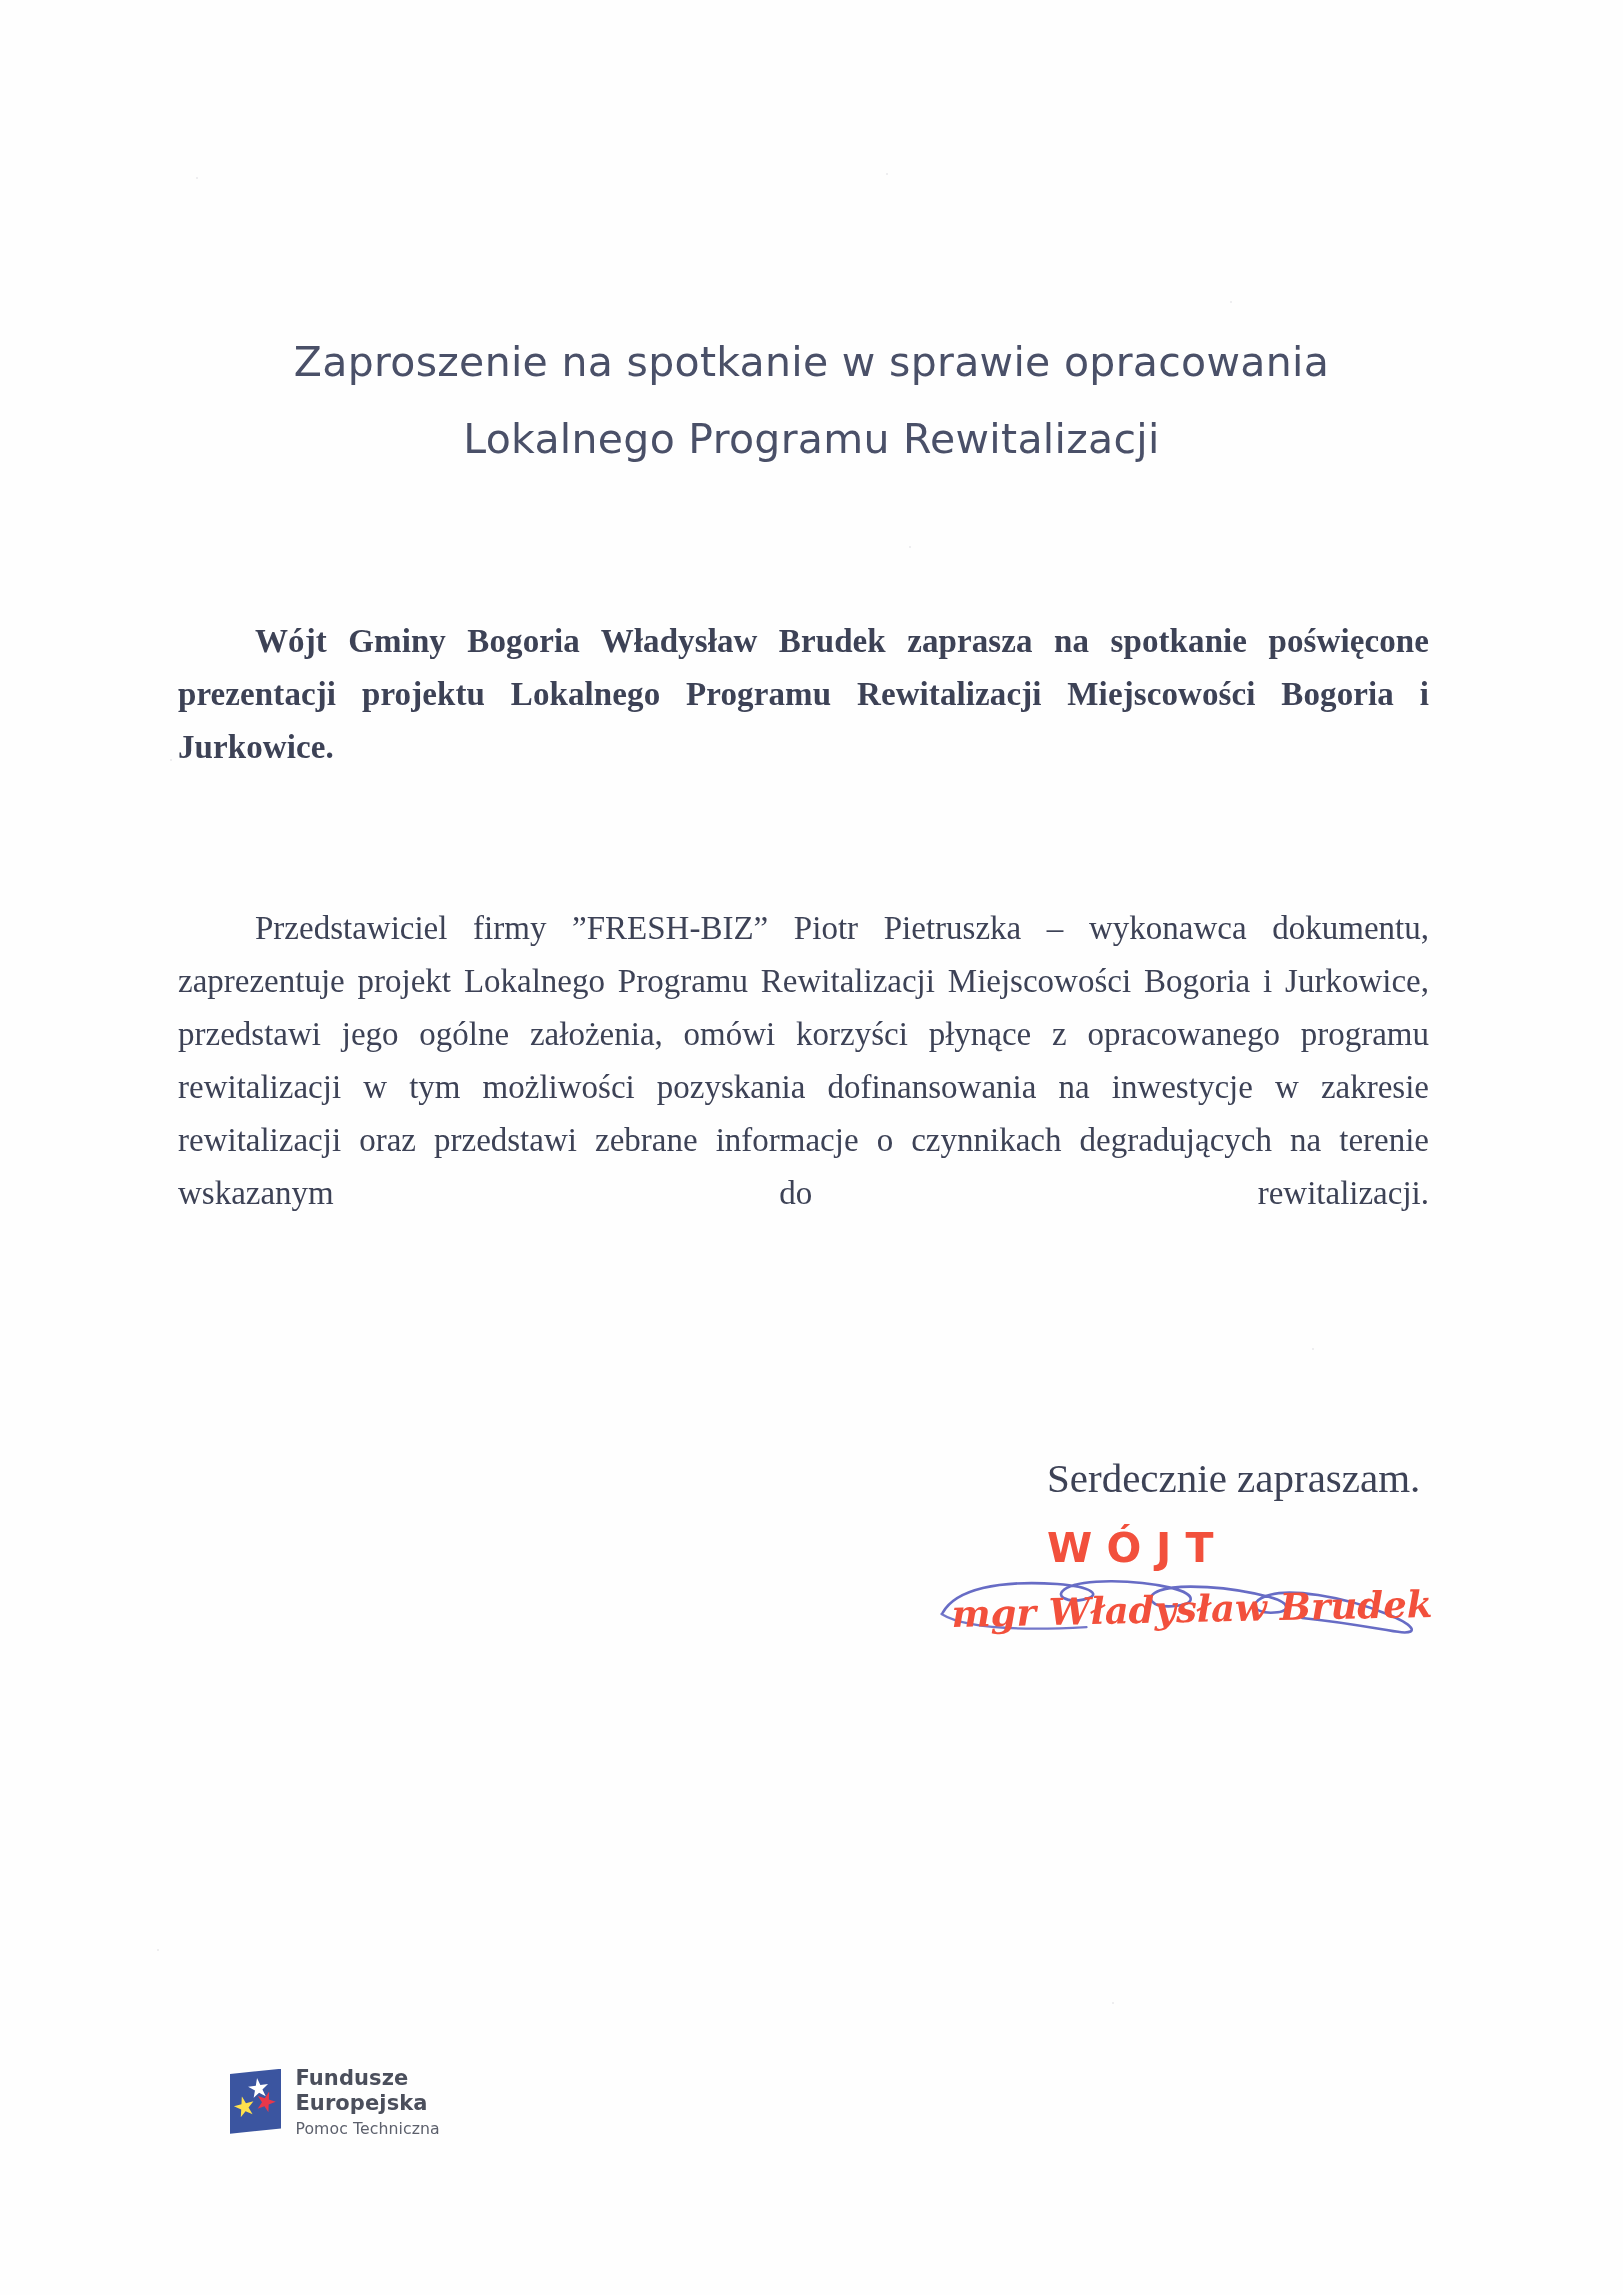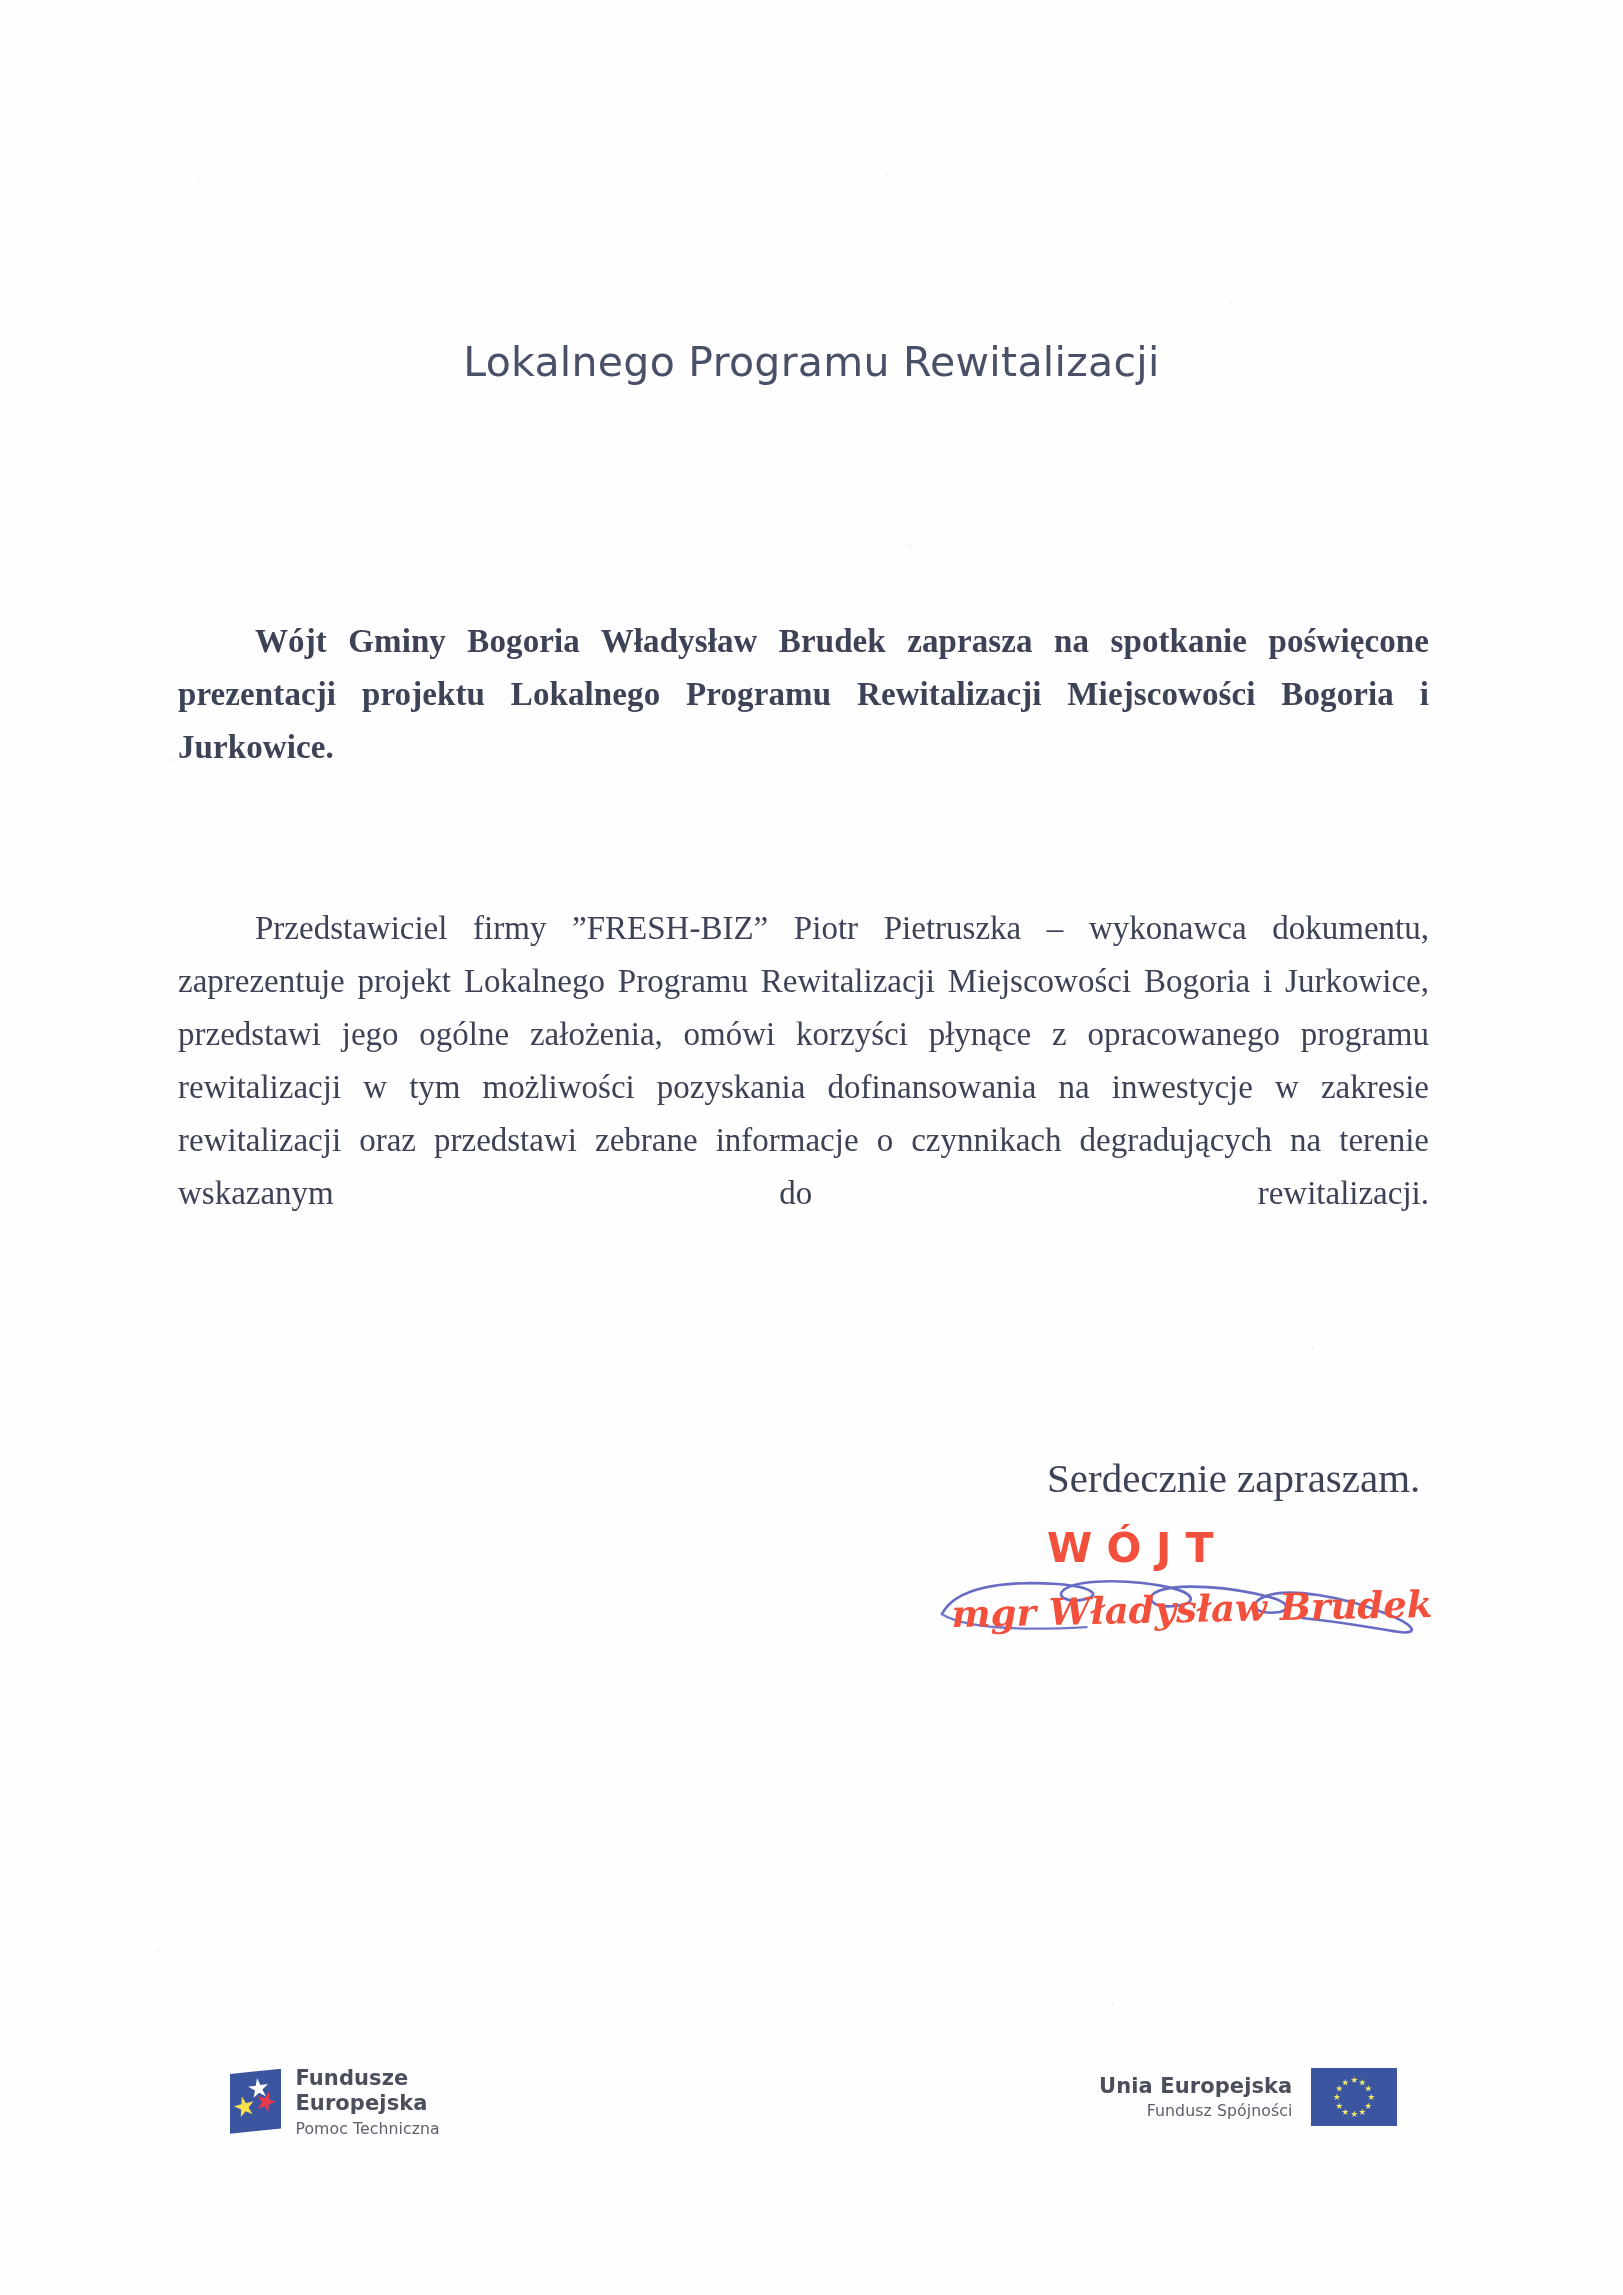--- a/index.html
+++ b/index.html
@@ -235,20 +235,21 @@
   <div class="speck" style="left:196px;  top:177px;"></div>
   <div class="speck" style="left:886px; top:173px;"></div>
   <div class="speck" style="left:1230px; top:301px;"></div>
   <div class="speck" style="left:170px;  top:759px;"></div>
   <div class="speck" style="left:909px; top:546px;"></div>
   <div class="speck" style="left:1312px; top:1348px;"></div>
   <div class="speck" style="left:157px;  top:1949px;"></div>
   <div class="speck" style="left:1112px; top:2002px;"></div>
 
   <div class="title-block">
+    <div class="title-line">Zaproszenie na spotkanie w sprawie opracowania</div>
     <div class="title-line">Lokalnego Programu Rewitalizacji</div>
   </div>
 
   <div class="body-area">
 
     <p class="para bold indent">Wójt Gminy Bogoria Władysław Brudek zaprasza na spotkanie poświęcone prezentacji projektu Lokalnego Programu Rewitalizacji Miejscowości Bogoria i Jurkowice.</p>
 
     <div class="gap-small"></div>
 
 
@@ -287,37 +288,17 @@
       </div>
       <div class="fe-text">
         <div class="fe-main">
           <span>Fundusze</span>
           <span>Europejska</span>
         </div>
         <div class="fe-sub">Pomoc Techniczna</div>
       </div>
     </div>
 
-    <div class="logo-ue">
-      <div class="ue-text">
-        <div class="ue-main">Unia Europejska</div>
-        <div class="ue-sub">Fundusz Spójności</div>
-      </div>
-      <div class="ue-flag" id="eu-flag">
-          <div class="ue-star" style="left: 40px; top: 8.2px;"></div>
-          <div class="ue-star" style="left: 48px; top: 10.5px;"></div>
-          <div class="ue-star" style="left: 54px; top: 16.7px;"></div>
-          <div class="ue-star" style="left: 57px; top: 25px;"></div>
-          <div class="ue-star" style="left: 54px; top: 34px;"></div>
-          <div class="ue-star" style="left: 48px; top: 40px;"></div>
-          <div class="ue-star" style="left: 40px; top: 42px;"></div>
-          <div class="ue-star" style="left: 31px; top: 40px;"></div>
-          <div class="ue-star" style="left: 25px; top: 34px;"></div>
-          <div class="ue-star" style="left: 22.6px; top: 25px;"></div>
-          <div class="ue-star" style="left: 25px; top: 16.7px;"></div>
-          <div class="ue-star" style="left: 31px; top: 10.5px;"></div>
-        </div>
-    </div>
 
   </div>
 
 </div>
 
 
 </body></html>

